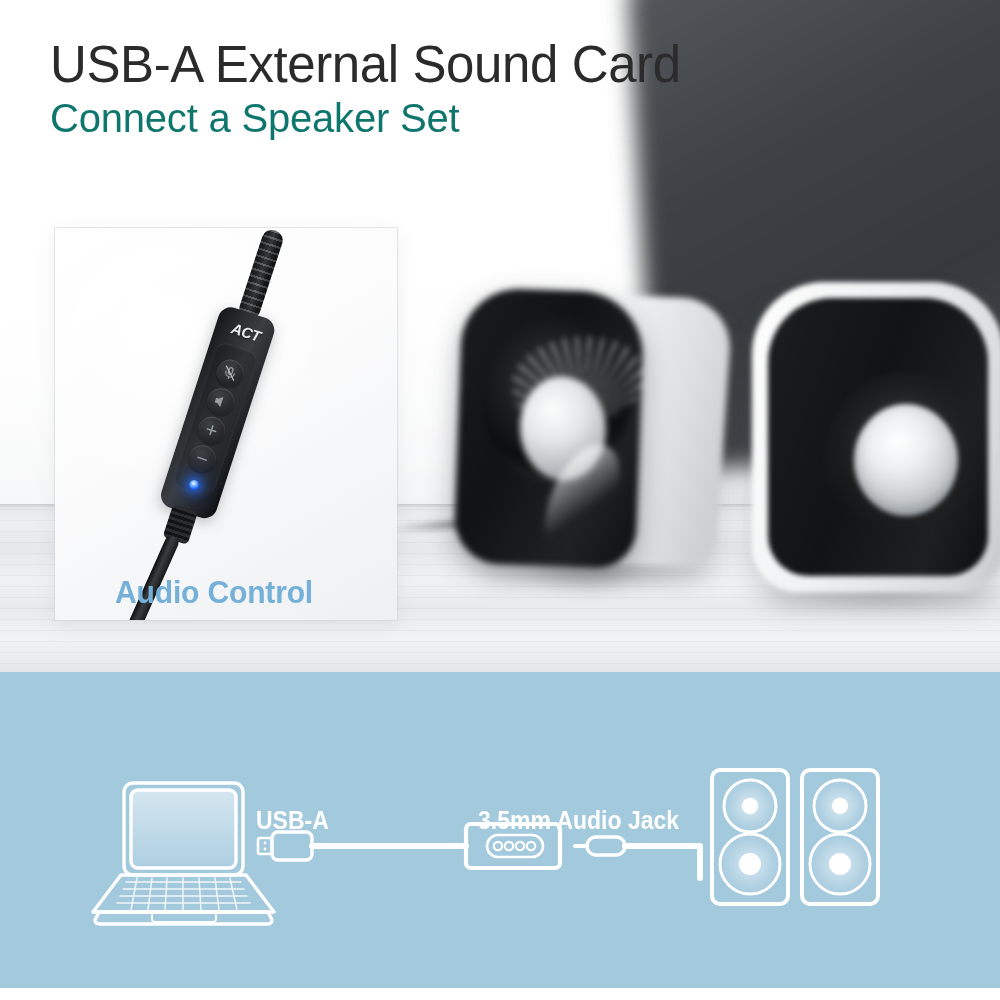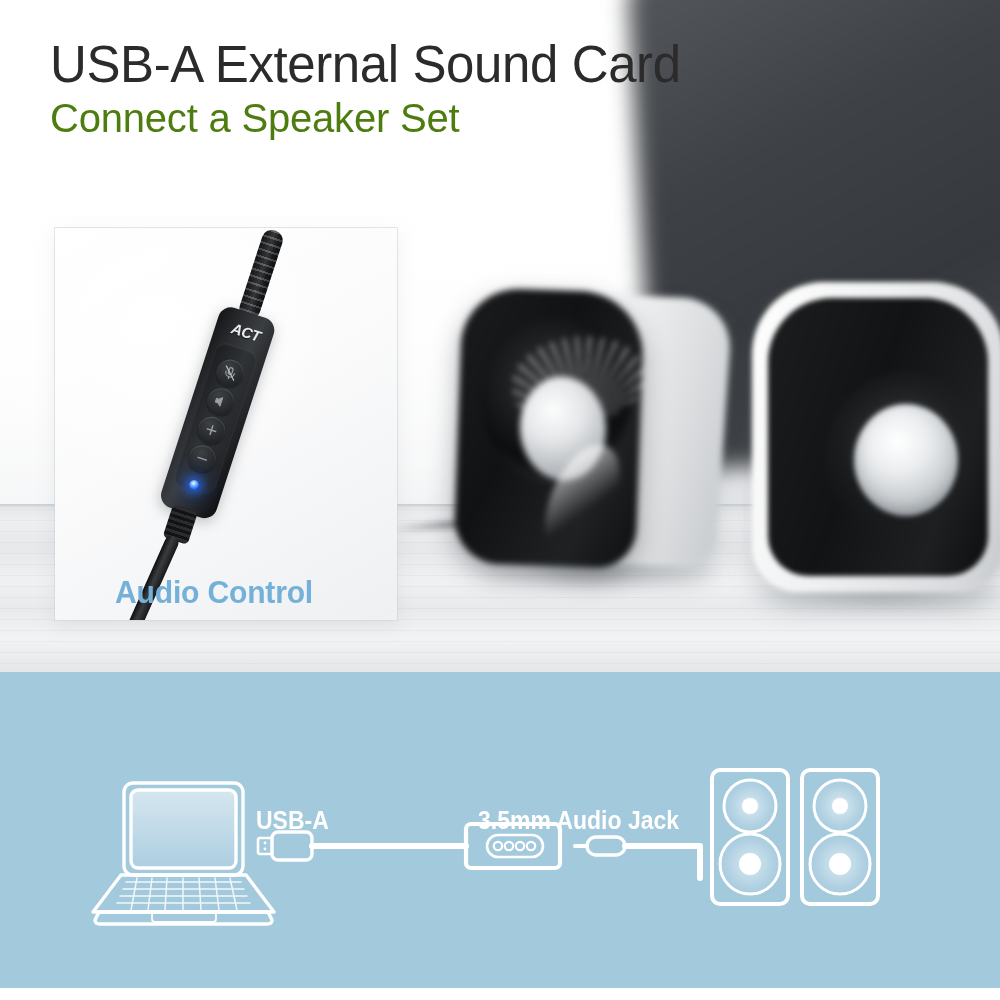--- a/index.html
+++ b/index.html
@@ -210,21 +210,21 @@
     letter-spacing: -0.4px;
     color: #2b2b2b;
     white-space: nowrap;
   }
   .headline h2 {
     margin: 6px 0 0 0;
     font-size: 40px;
     line-height: 1.05;
     font-weight: 300;
     letter-spacing: -0.2px;
-    color: #4d7c0f;
+    color: #0f766e;
     white-space: nowrap;
   }
 
   
   .inset {
     position: absolute;
     left: 55px; top: 228px;
     width: 342px; height: 392px;
     background: linear-gradient(150deg, #ffffff 0%, #fbfbfc 45%, #eef0f1 100%);
     box-shadow: 0 0 0 1px rgba(205,210,215,0.55), 0 6px 18px rgba(150,155,160,0.16);

